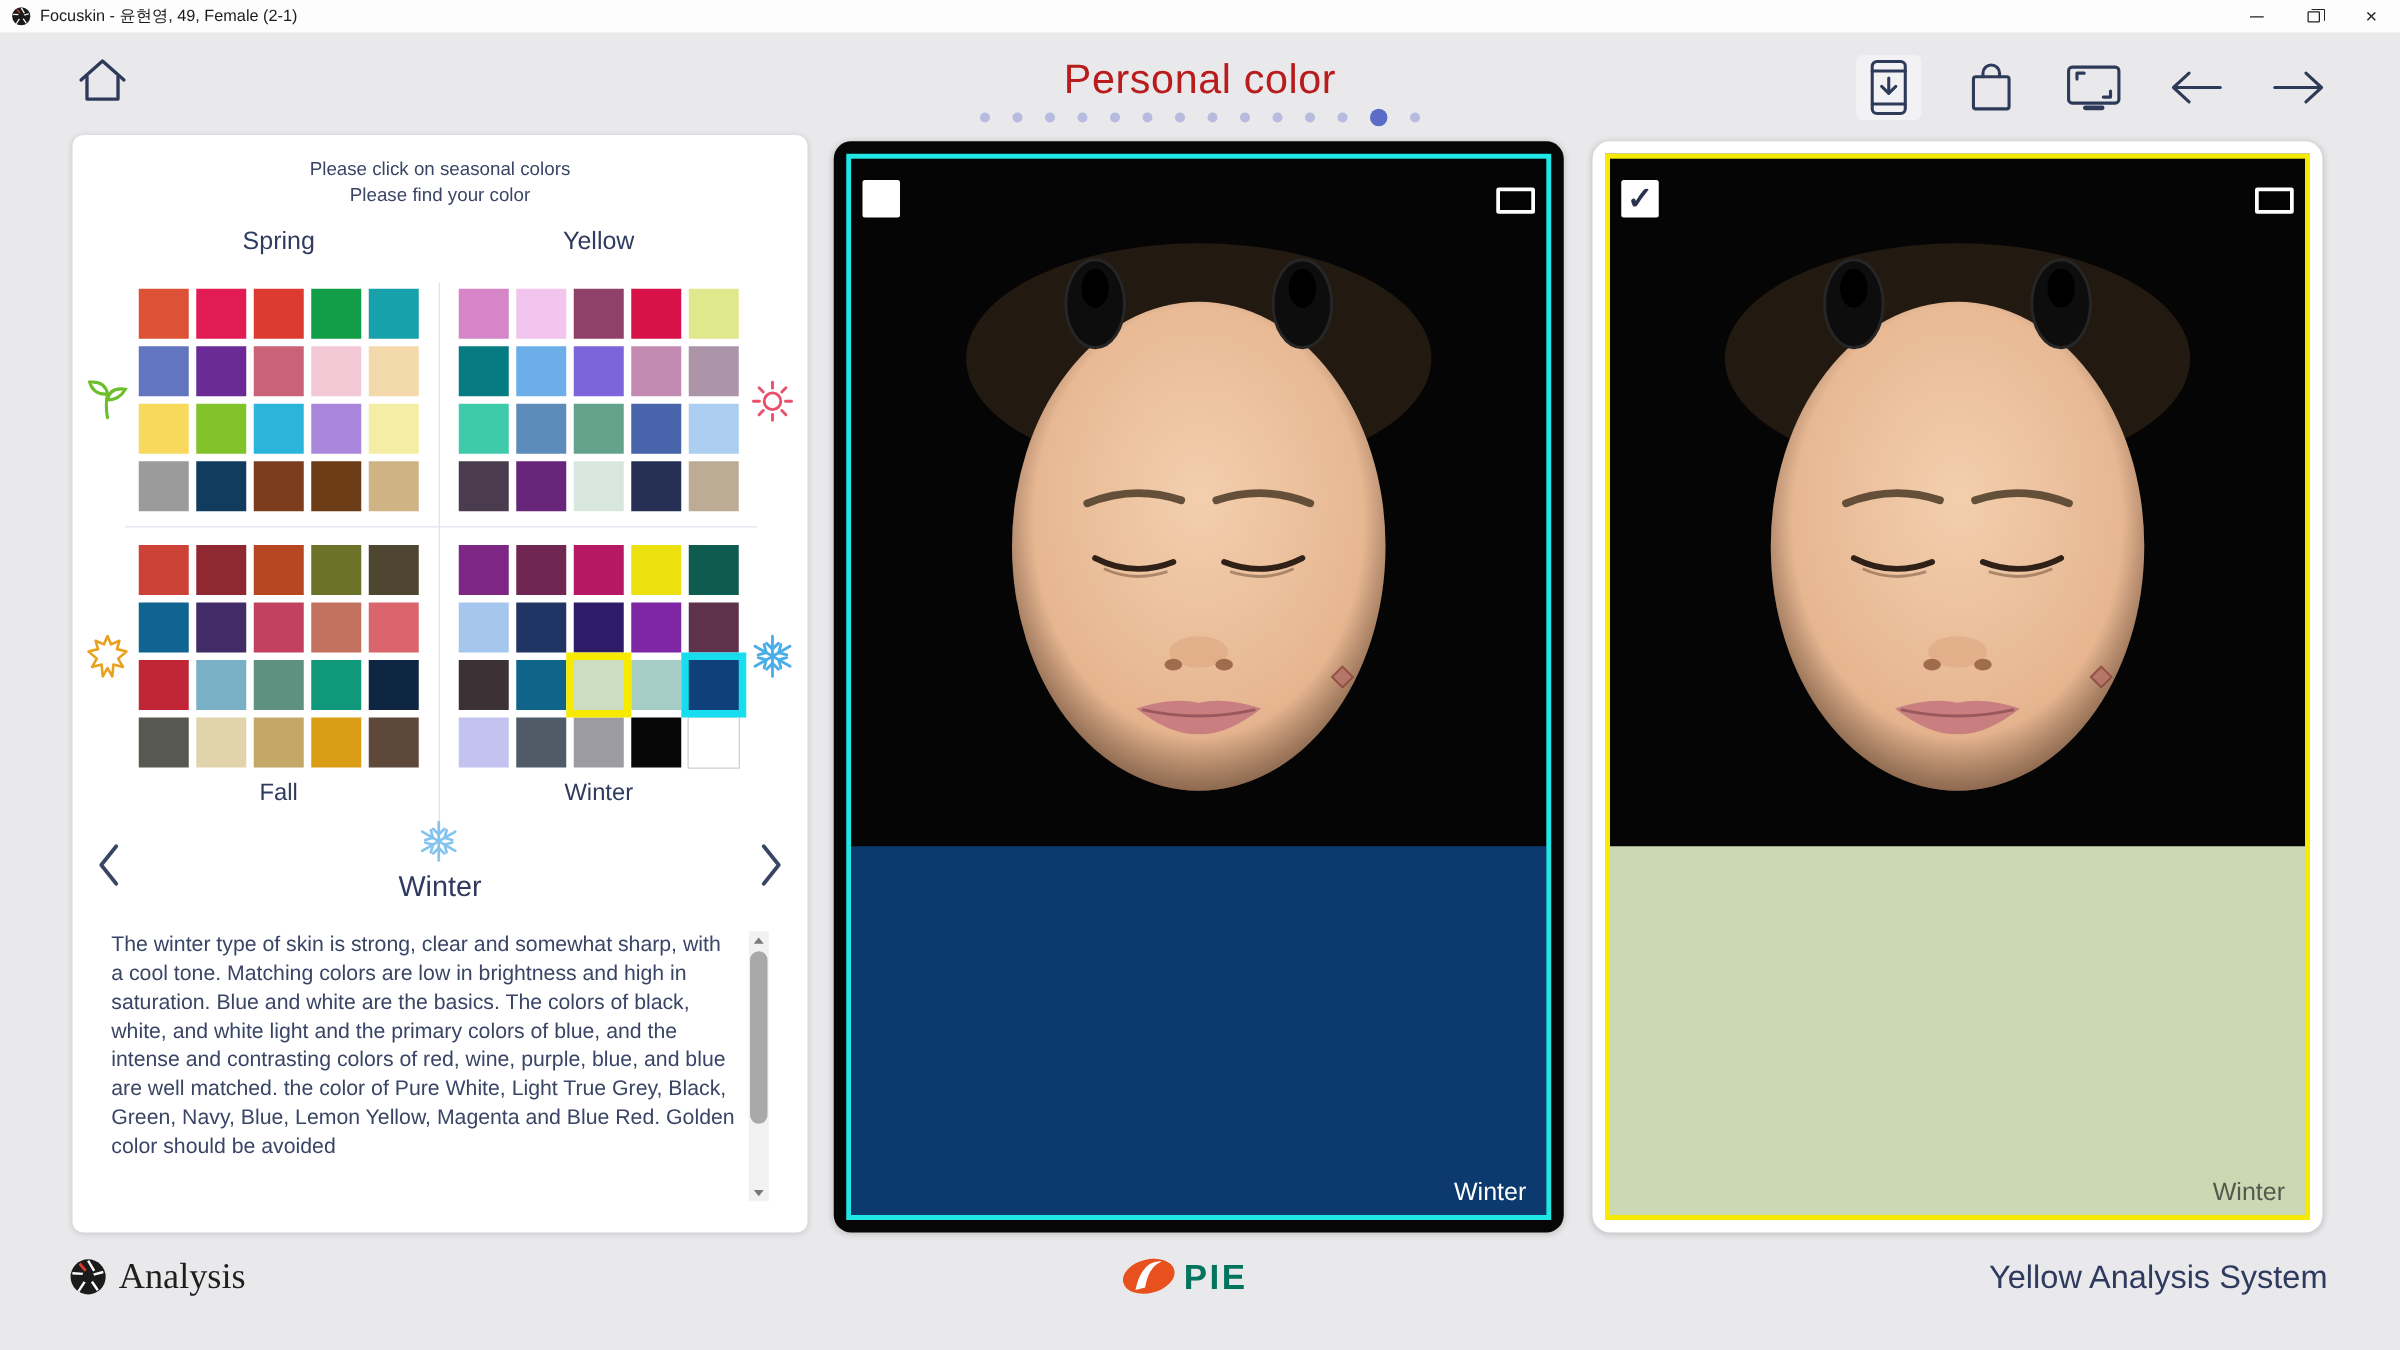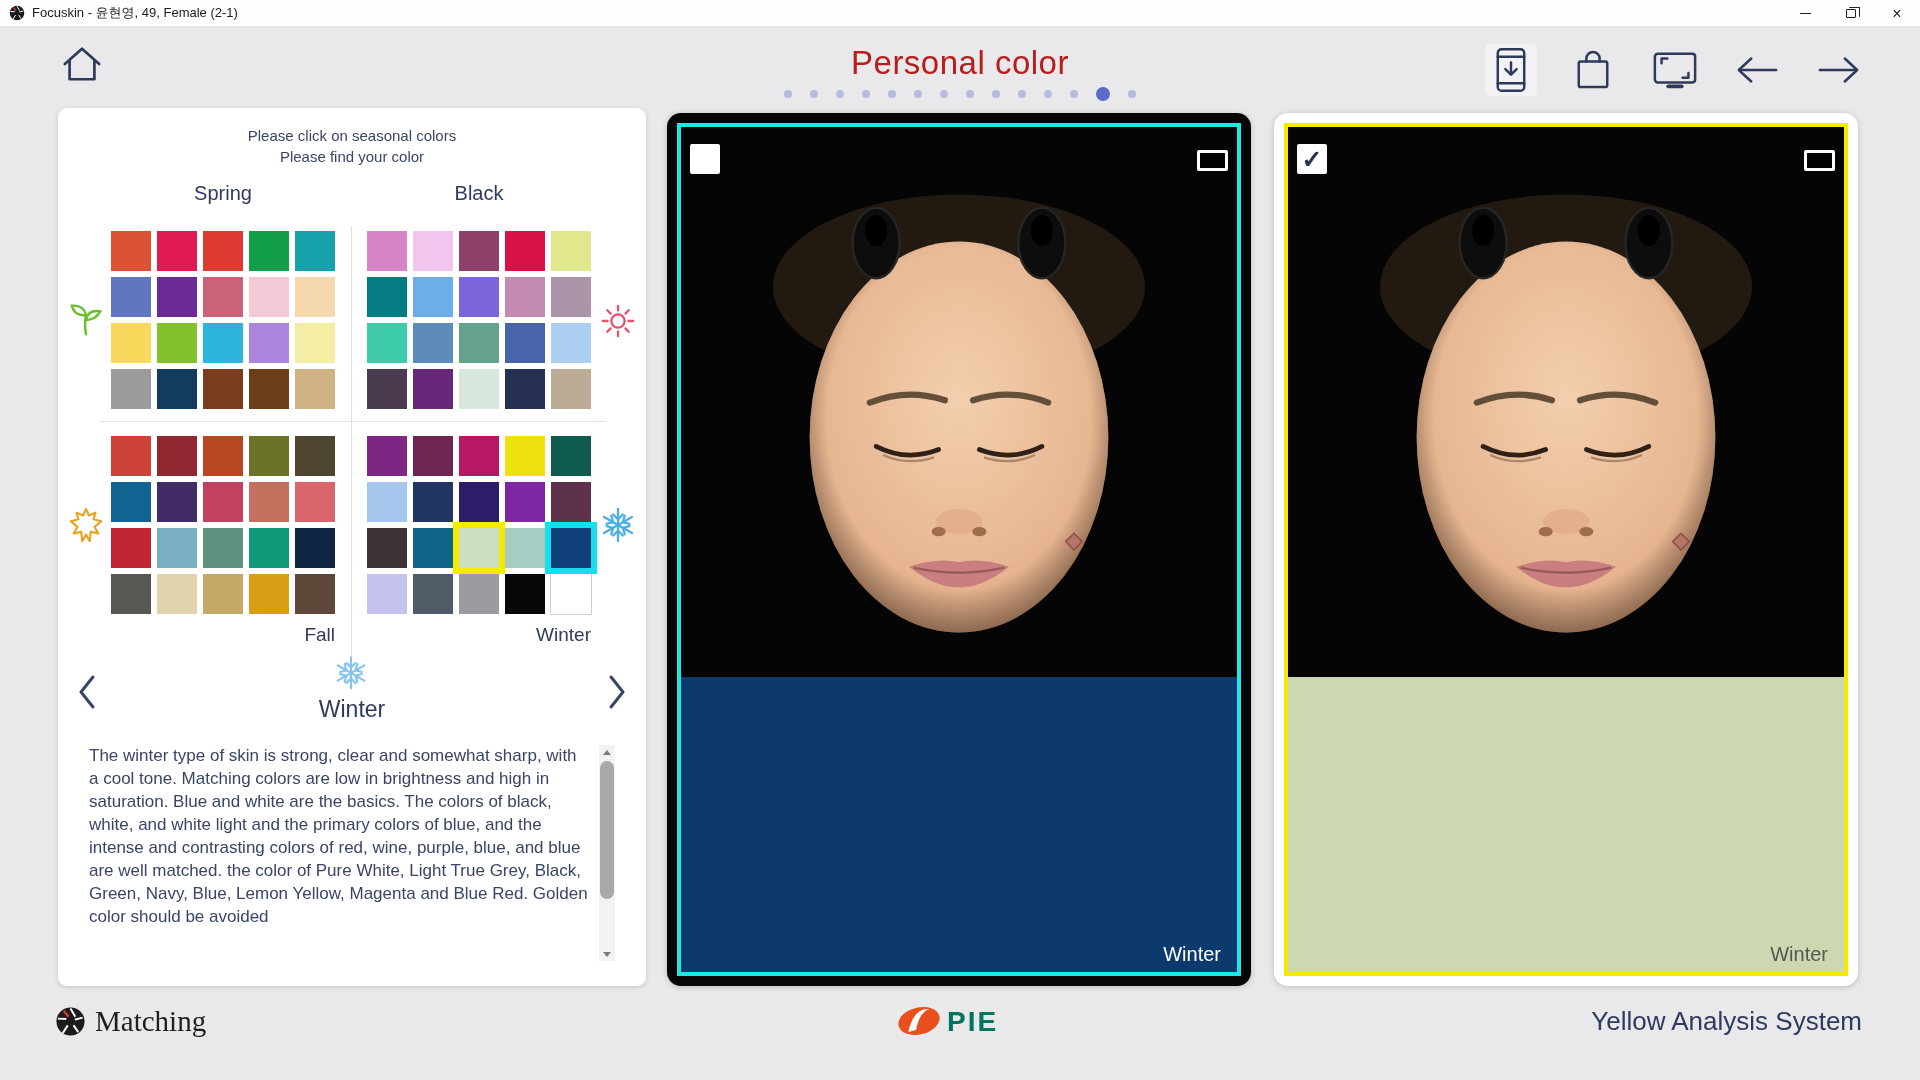--- a/index.html
+++ b/index.html
@@ -28,21 +28,21 @@
   .tool-btn { width:52px; height:52px; display:flex; align-items:center; justify-content:center; border-radius:5px; }
   .tool-btn.tinted { background:#f2f2f5; }
   .tool-btn svg { stroke:#2e3a59; fill:none; stroke-width:2.6; stroke-linecap:round; stroke-linejoin:round; }
 
   
   .panel { position:absolute; left:58px; top:108px; width:588px; height:878px; background:#ffffff; border-radius:9px; box-shadow:0 1px 5px rgba(0,0,0,.14); }
   .instr { position:absolute; left:0; width:100%; text-align:center; font-size:15px; color:#3a4566; }
   .instr.l1 { top:19px; } .instr.l2 { top:40px; }
   .season-head { position:absolute; top:74px; width:224px; text-align:center; font-size:20px; color:#2f3a5f; }
   .season-head.spring { left:53px; } .season-head.summer { left:309px; }
-  .season-foot { position:absolute; top:516px; width:224px; text-align:right; font-size:19px; color:#2f3a5f; }
+  .season-foot { position:absolute; top:516px; width:224px; text-align:center; font-size:19px; color:#2f3a5f; }
   .season-foot.fall { left:53px; } .season-foot.winter { left:309px; }
 
   .grid { position:absolute; width:224px; display:grid; grid-template-columns:repeat(5,40px); grid-auto-rows:40px; gap:6px; }
   .grid.g-spring { left:53px; top:123px; }
   .grid.g-summer { left:309px; top:123px; }
   .grid.g-fall   { left:53px; top:328px; }
   .grid.g-winter { left:309px; top:328px; }
   .swatch { width:40px; height:40px; }
   .swatch.hl { position:relative; z-index:2; }
 
@@ -235,21 +235,21 @@
         <polyline points="30,4 43,16 30,28"></polyline>
     </svg>
   </div>
 </div>
 
 <div class="panel">
   <div class="instr l1">Please click on seasonal colors</div>
   <div class="instr l2">Please find your color</div>
 
   <div class="season-head spring">Spring</div>
-  <div class="season-head summer">Black</div>
+  <div class="season-head summer">Yellow</div>
 
   <div class="divider-v"></div>
   <div class="divider-h"></div>
 
   <div class="grid g-spring">
       <div class="swatch" style="background: rgb(221, 82, 54);"></div>
       <div class="swatch" style="background: rgb(227, 27, 84);"></div>
       <div class="swatch" style="background: rgb(221, 58, 49);"></div>
       <div class="swatch" style="background: rgb(18, 157, 73);"></div>
       <div class="swatch" style="background: rgb(23, 161, 170);"></div>
@@ -418,21 +418,21 @@
         <span class="check">✓</span>
       </div>
     <div class="max-ico"></div>
   </div>
 </div>
 
 <div class="brand">
   <svg width="31" height="31">
       <use href="#aperture"></use>
     </svg>
-  <span class="brand-text">Matching</span>
+  <span class="brand-text">Analysis</span>
 </div>
 <div class="pie-logo">
   <svg width="130" height="40" viewBox="0 0 130 40">
     <g transform="rotate(-14 24 21)">
       <ellipse cx="24" cy="21" rx="21" ry="13.5" fill="#e8511d"></ellipse>
       <path d="M11 29 Q22 7 37 12 Q26 13 19 29 Z" fill="#ffffff"></path>
     </g>
     <text x="52" y="31" font-size="28" font-weight="bold" fill="#00745c" letter-spacing="2">PIE</text>
   </svg>
 </div>

